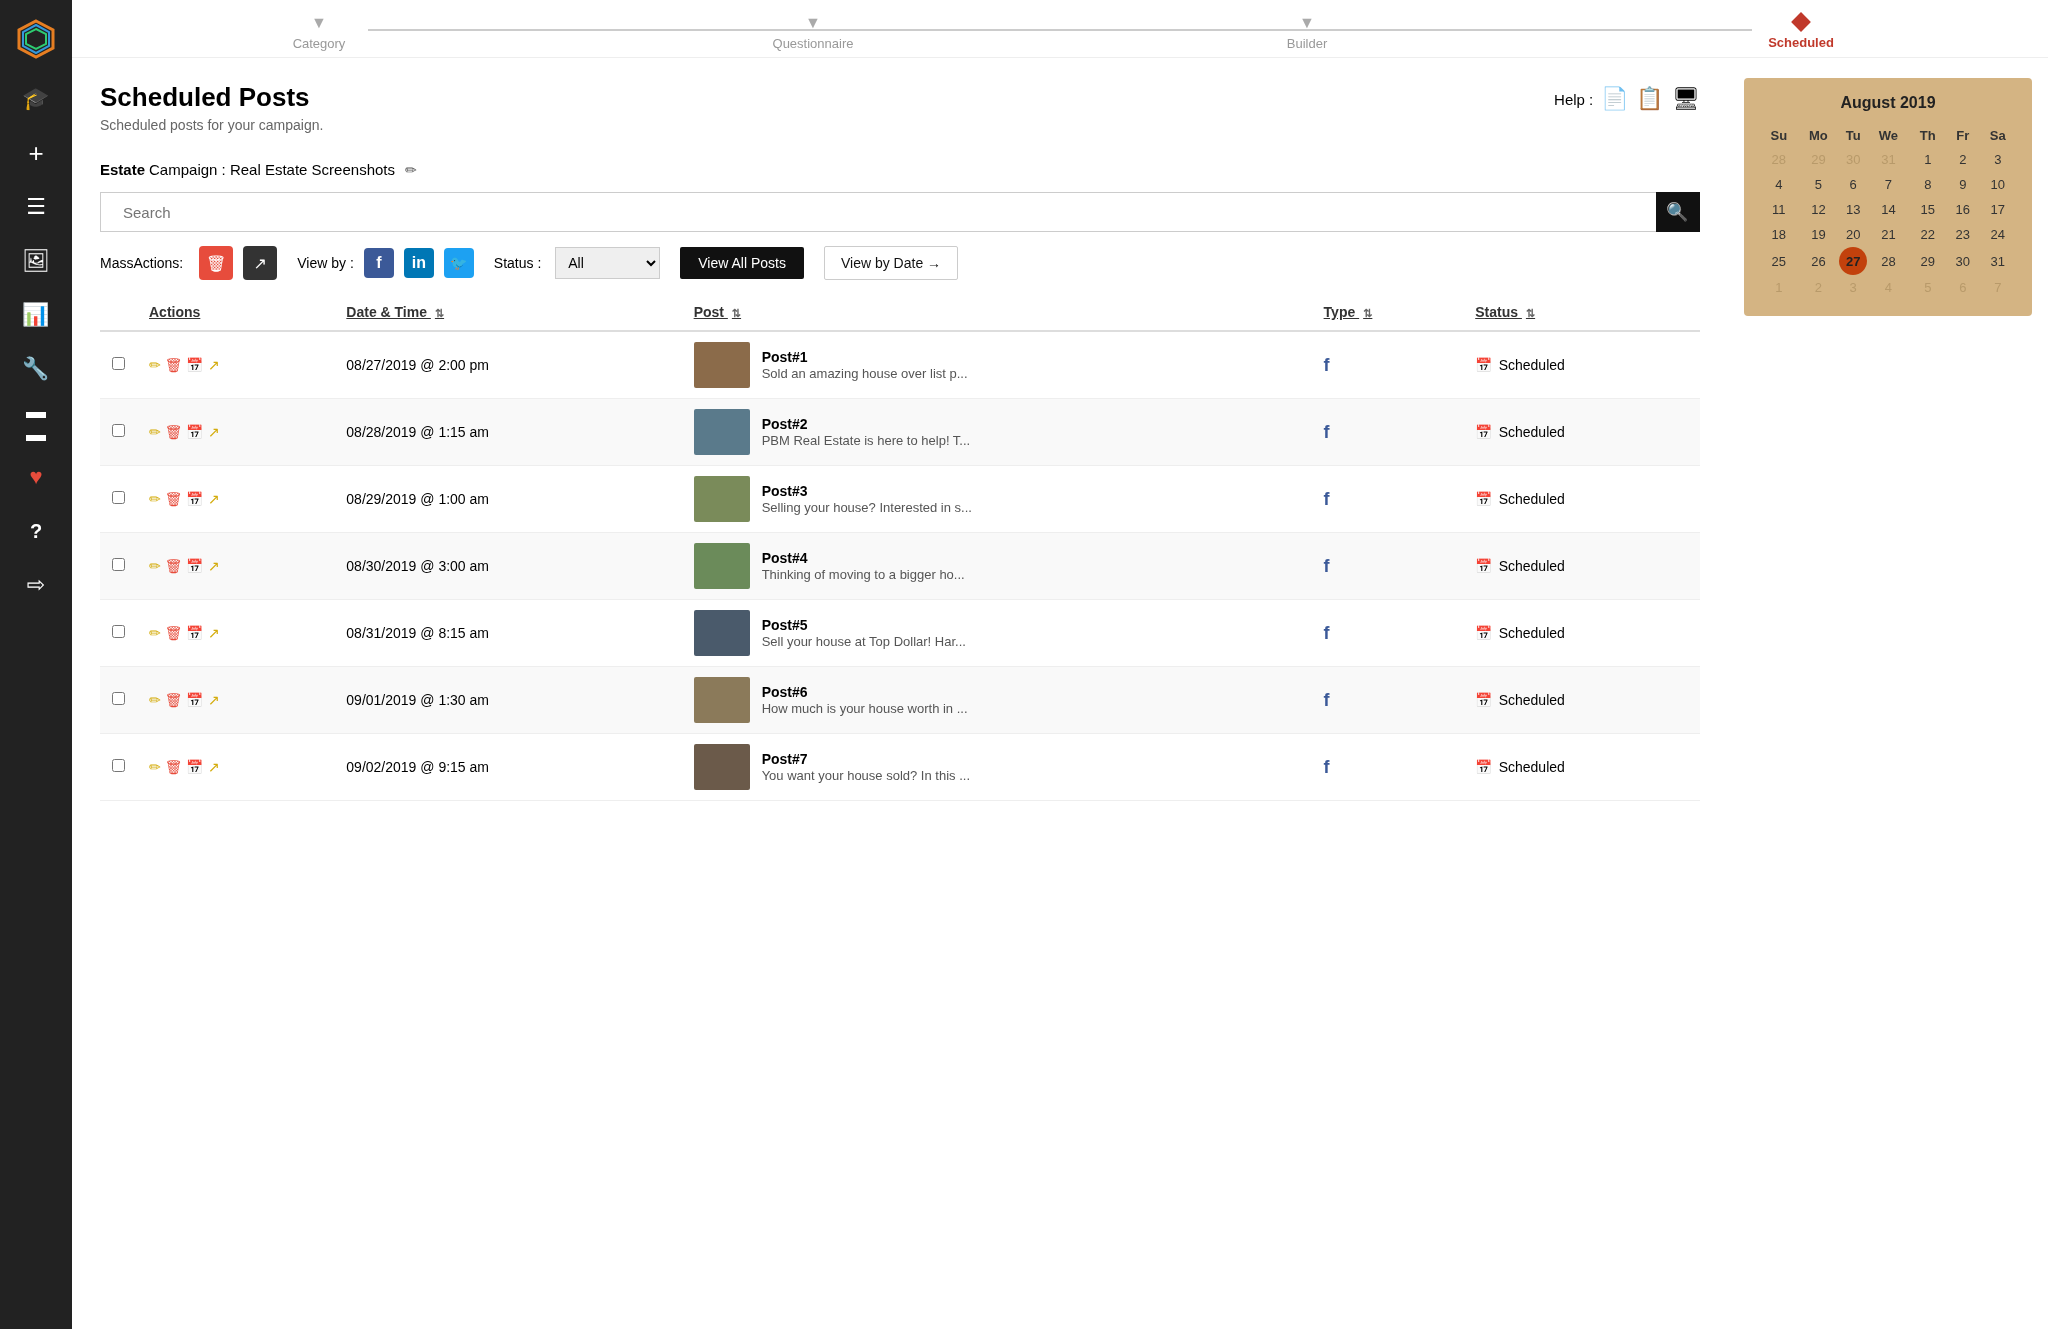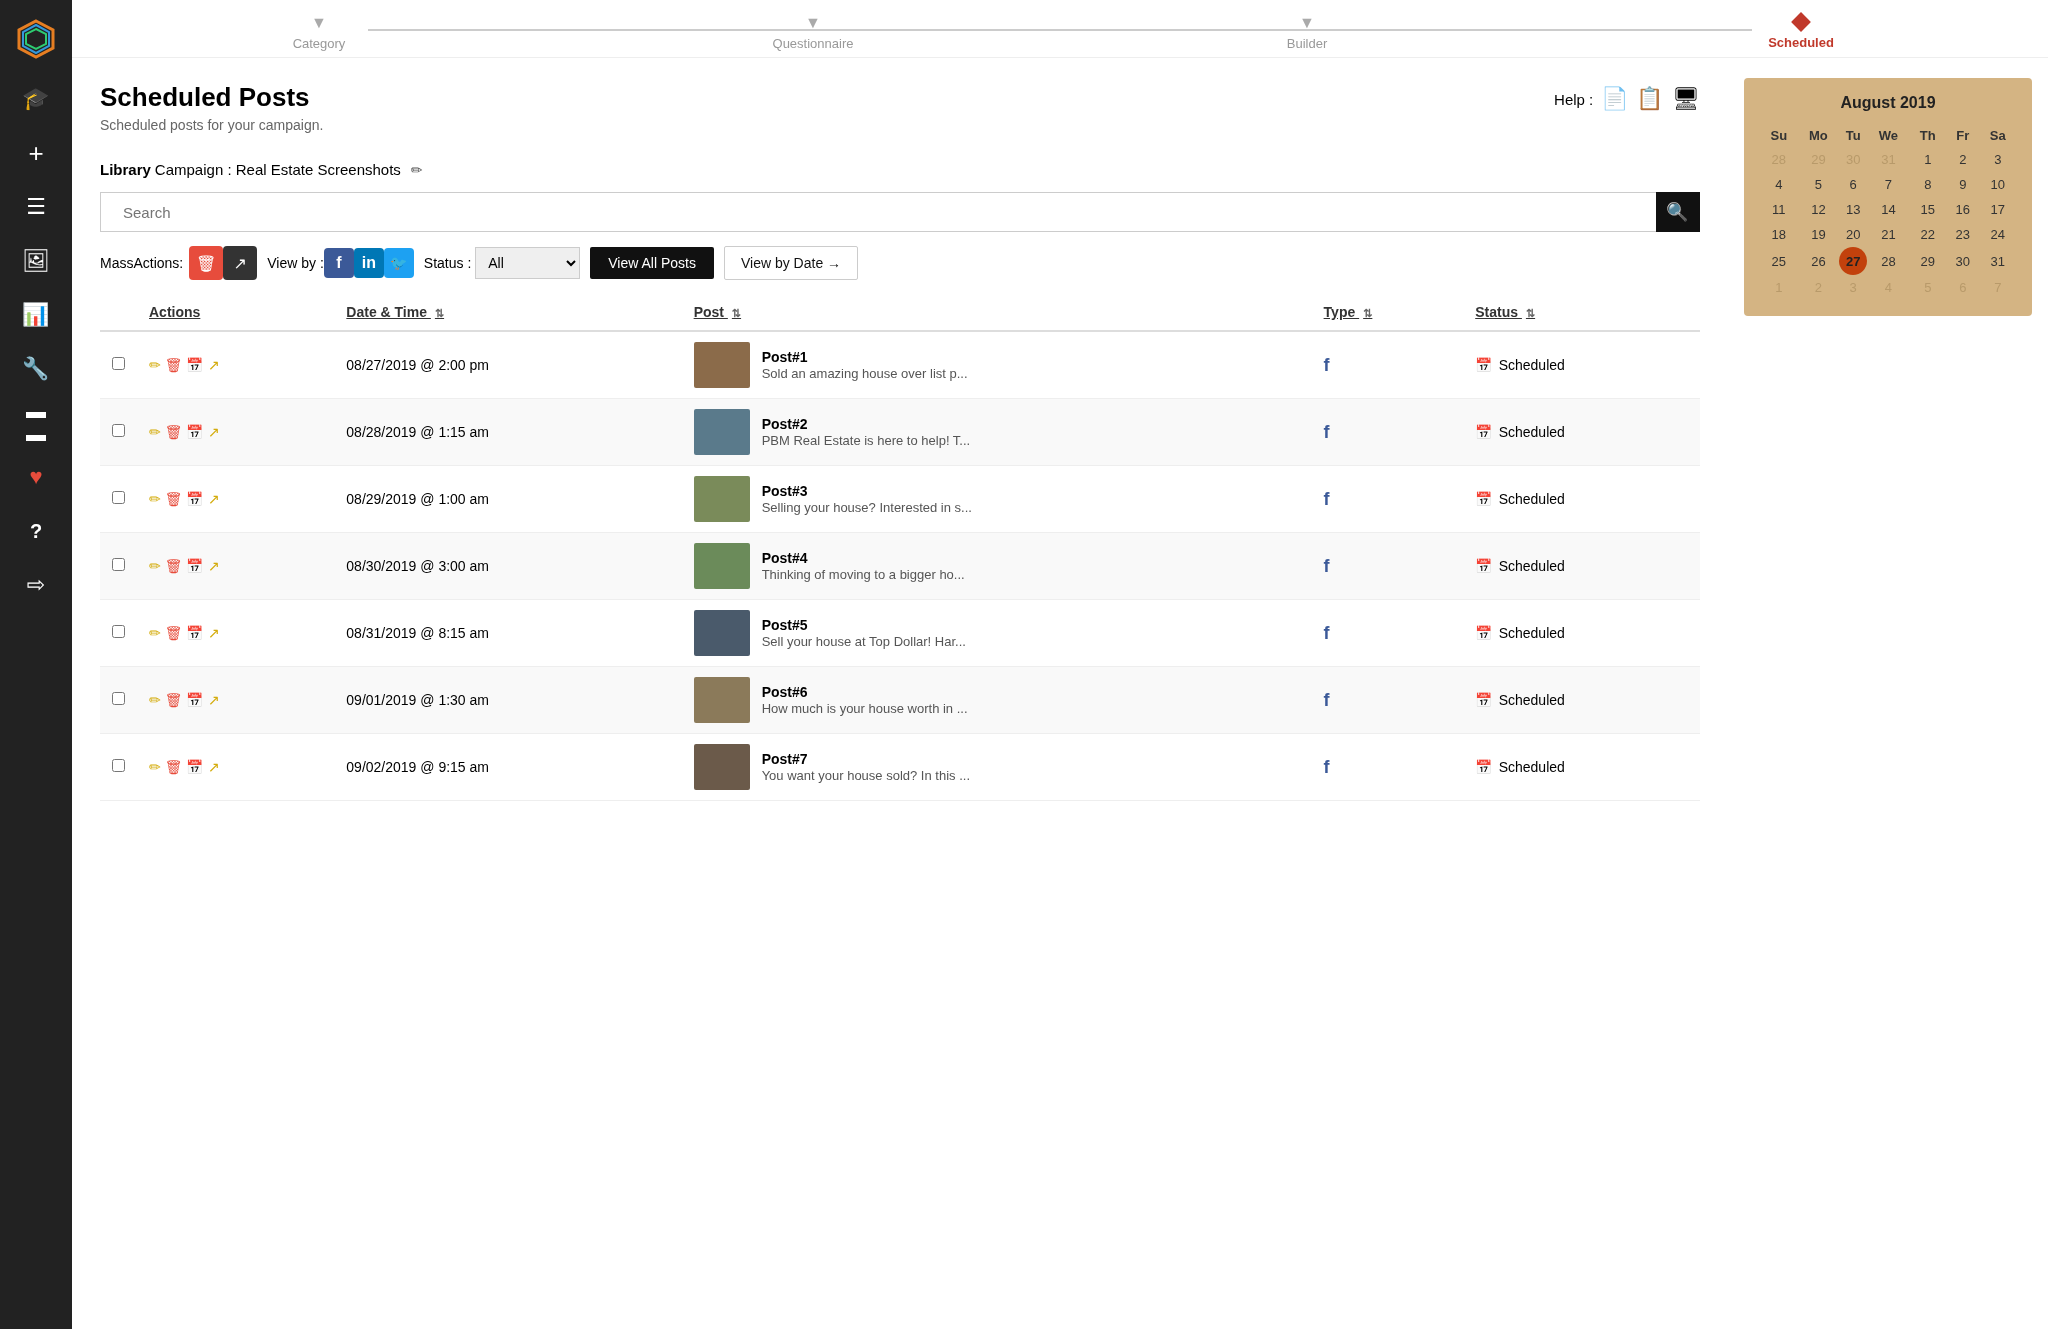--- a/index.html
+++ b/index.html
@@ -138,20 +138,21 @@
       align-items: center;
       justify-content: center;
     }
 
     
     .actions-bar {
       display: flex;
       align-items: center;
       margin-bottom: 14px;
       flex-wrap: wrap;
+      gap: 10px;
     }
     .mass-actions-label { font-size: 14px; margin-right: 6px; }
     .icon-btn {
       width: 34px; height: 34px;
       border: none;
       border-radius: 4px;
       cursor: pointer;
       display: flex;
       align-items: center;
       justify-content: center;
@@ -376,21 +377,21 @@
         </div>
         <div style="display:flex;align-items:center;gap:8px;padding-top:4px;">
           <span style="font-size:15px;">Help :</span>
           <span style="font-size:22px;cursor:pointer;">📄</span>
           <span style="font-size:22px;cursor:pointer;">📋</span>
           <span style="font-size:22px;cursor:pointer;">🖥</span>
         </div>
       </div>
 
       <div class="library-bar" style="margin-top:12px;">
-        <strong>Library</strong>
+        <strong>Estate</strong>
         <span style="margin: 0 4px;">Campaign : Real Estate Screenshots</span>
         <span class="edit-icon">✏</span>
       </div>
 
       <div class="search-row">
         <input class="search-input" type="text" placeholder="Search" style="">
         <button class="search-btn">
           <span>🔍</span>
         </button>
       </div>

